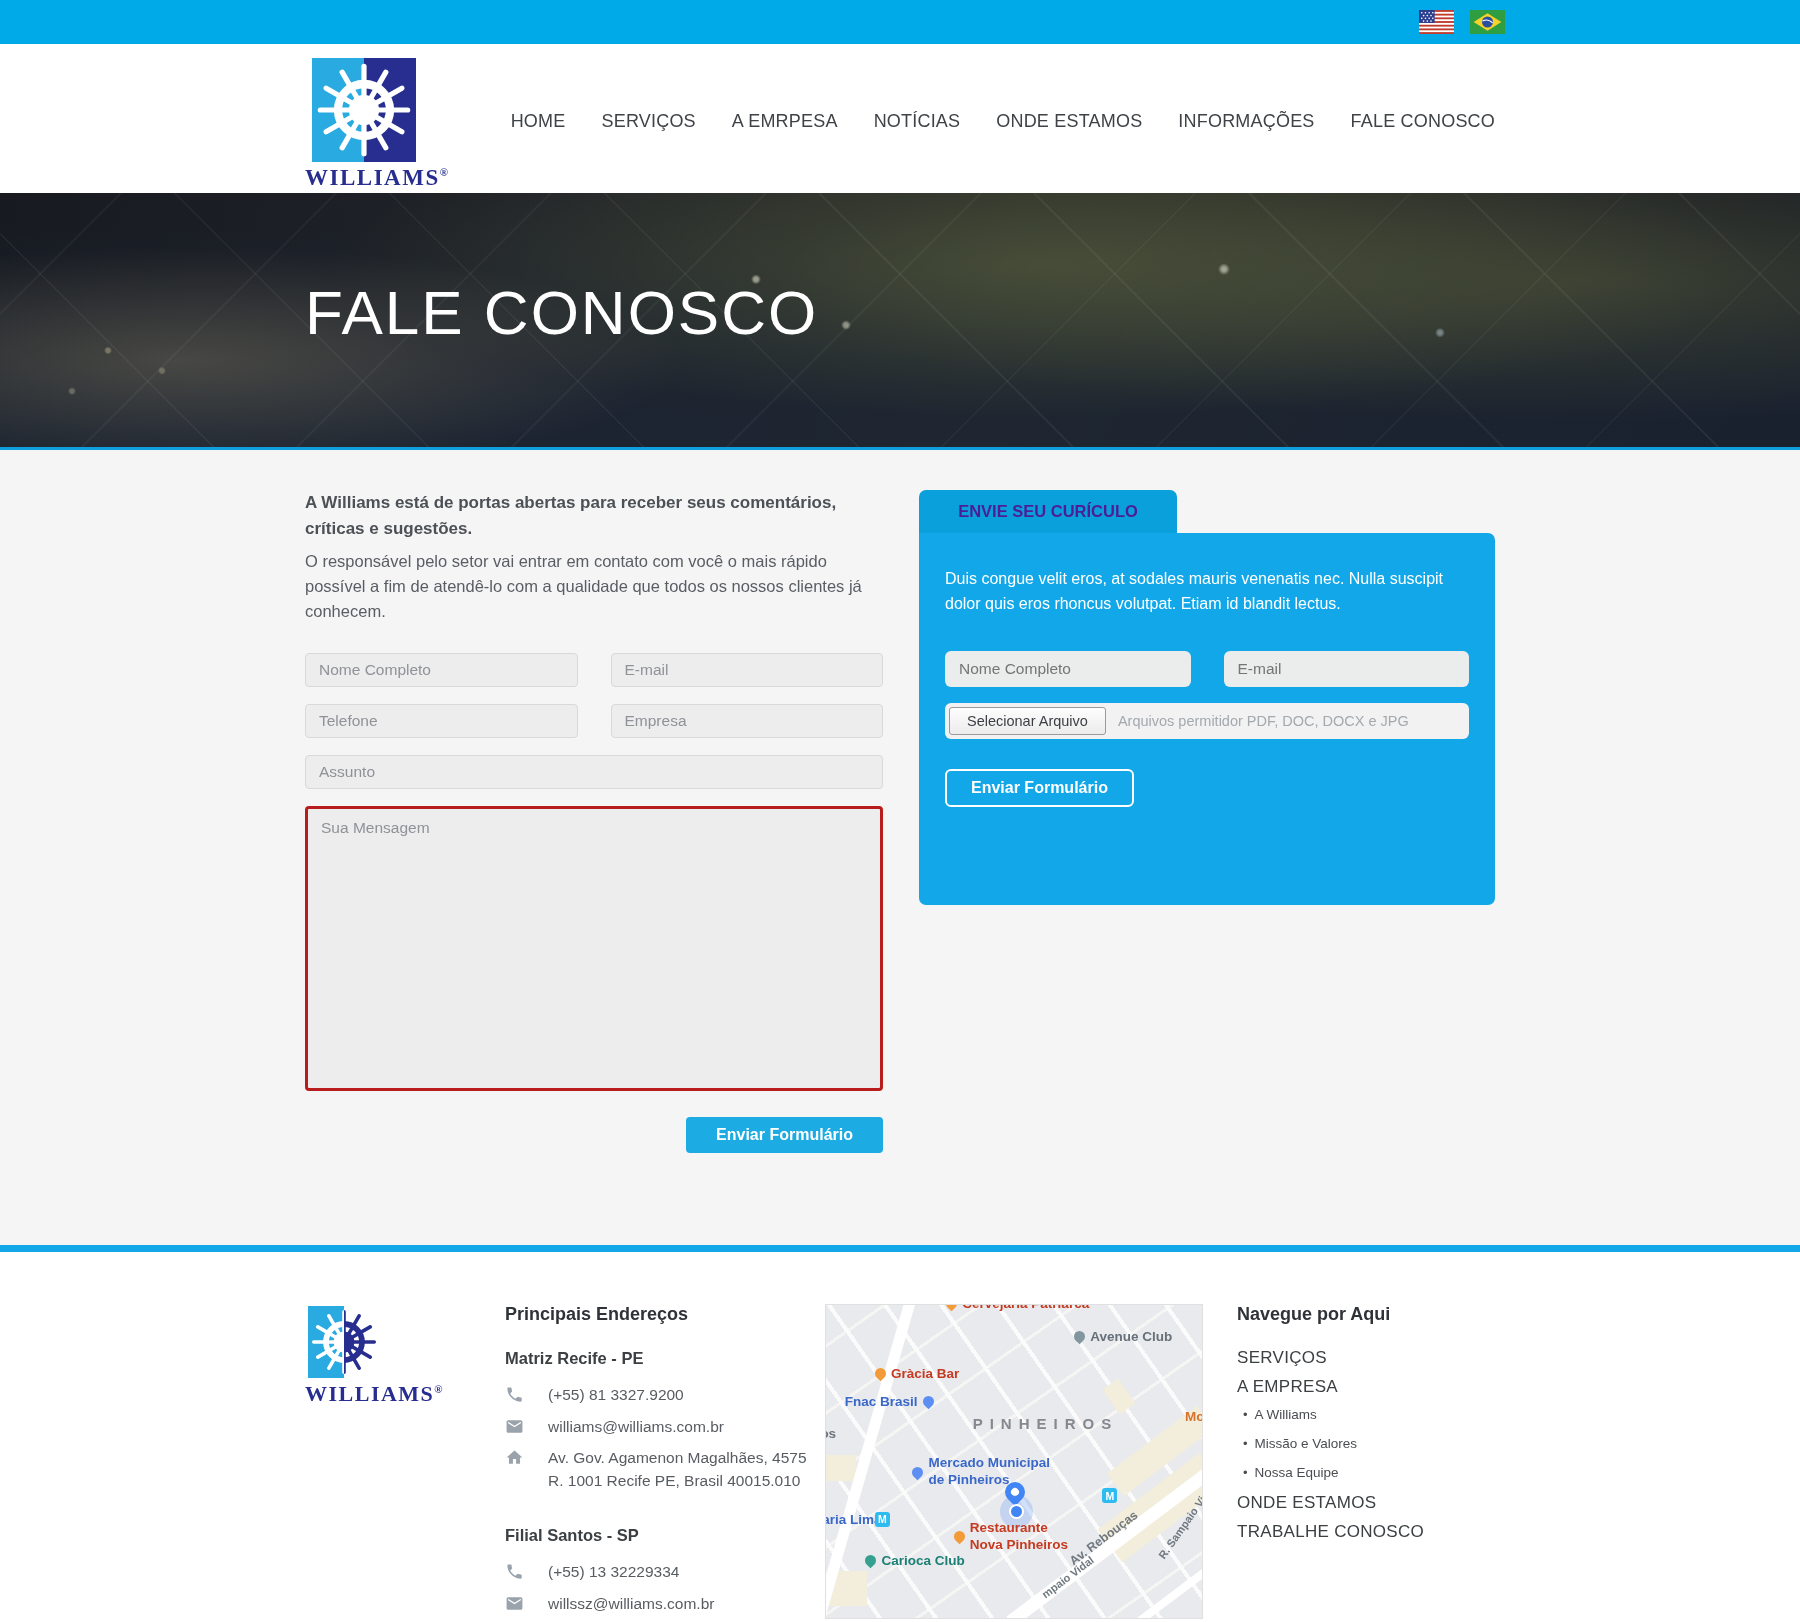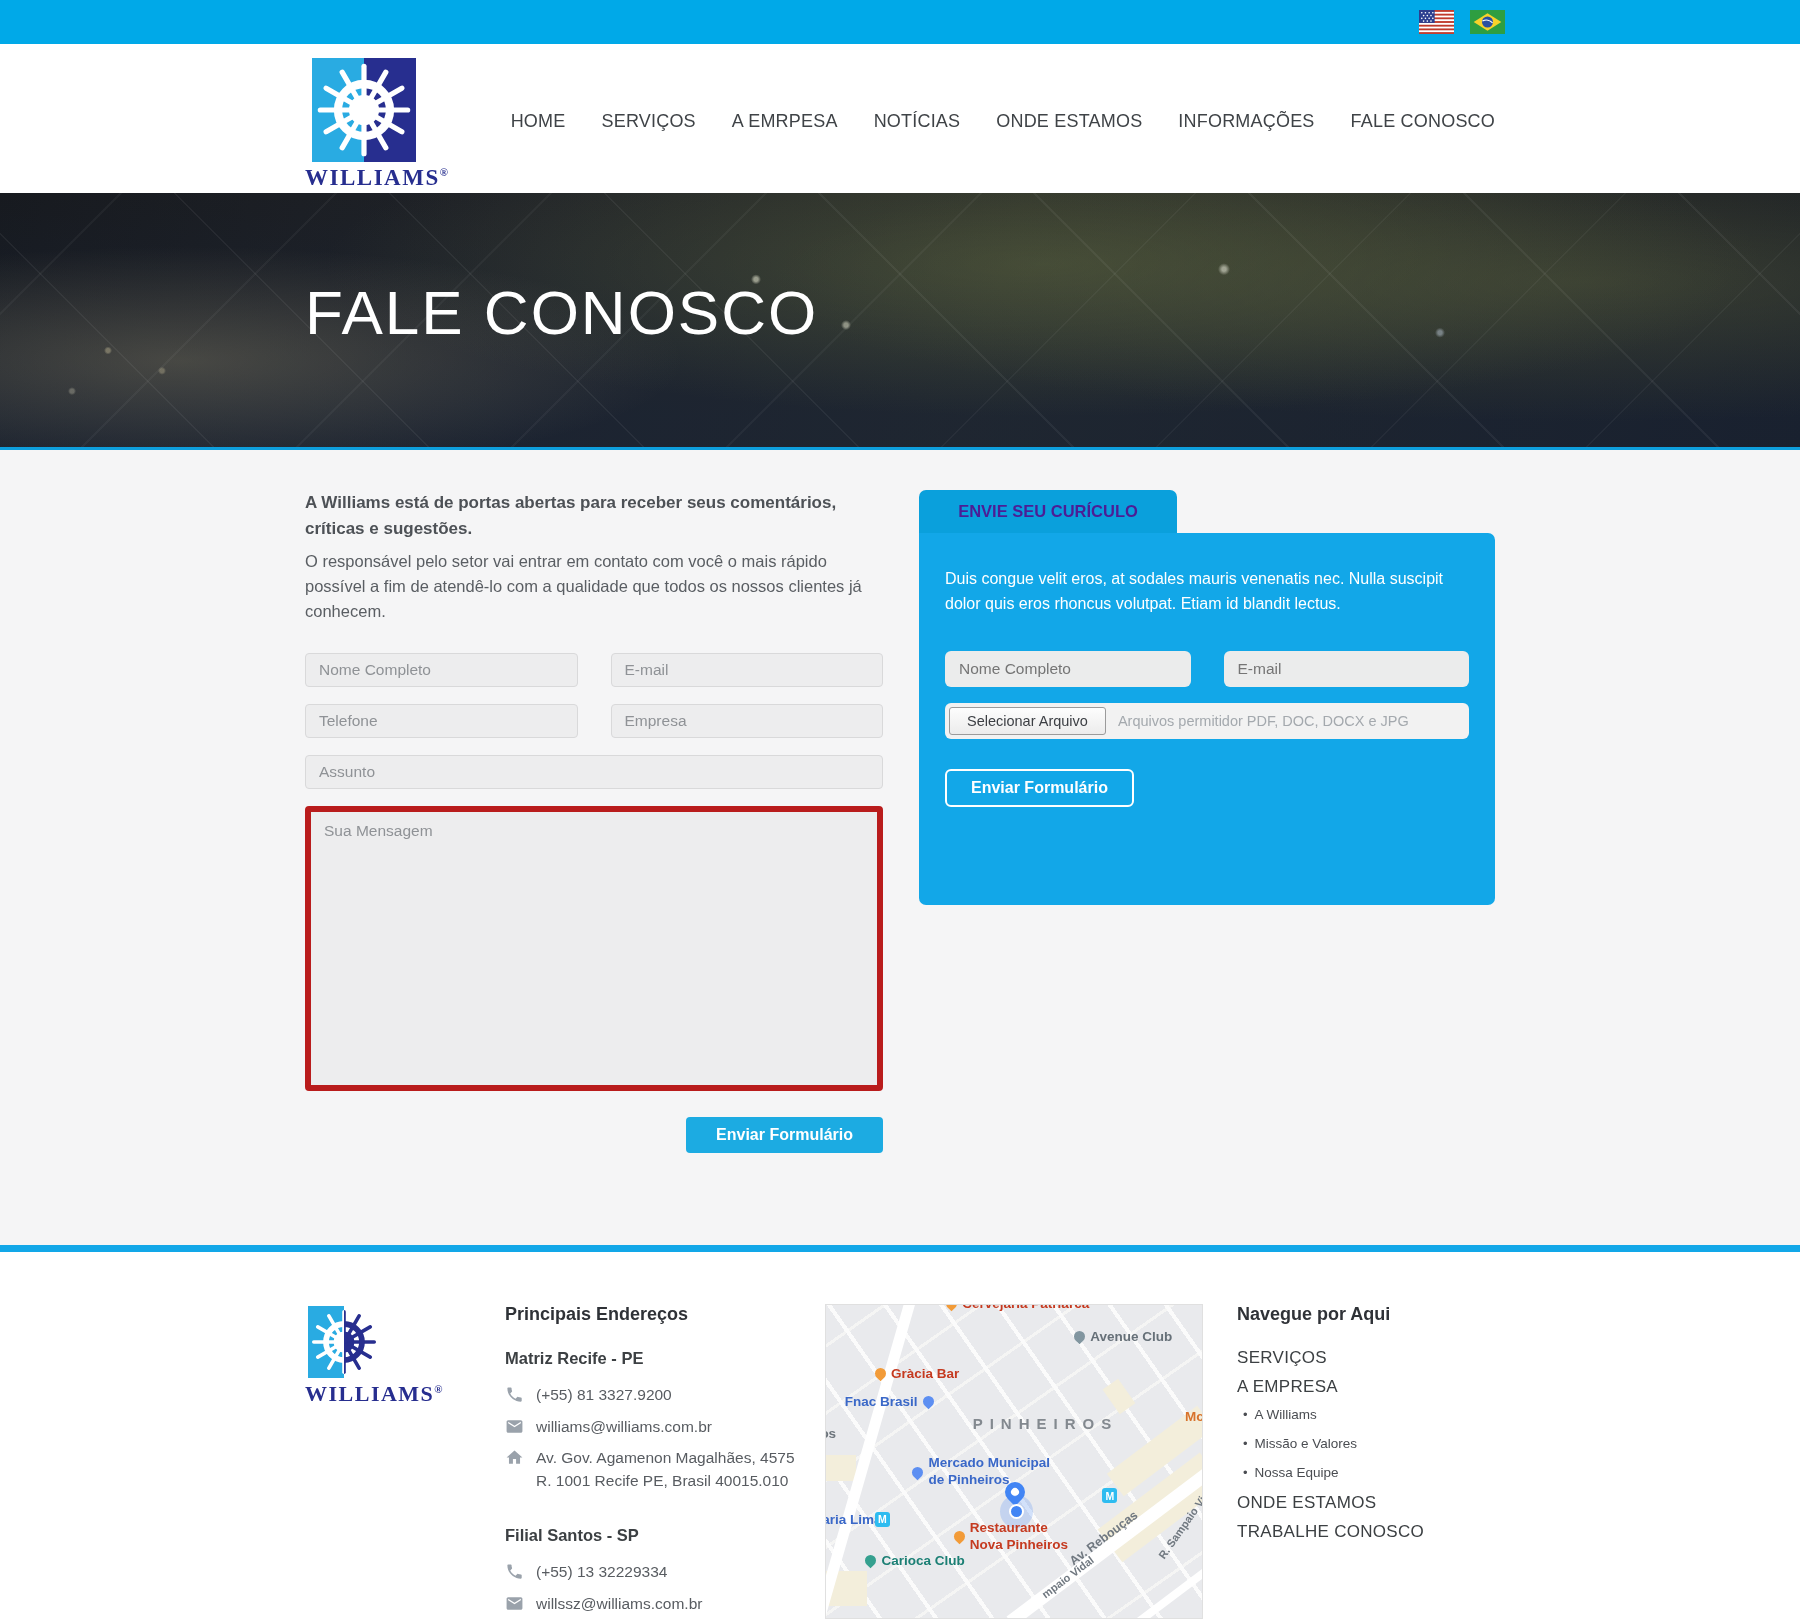--- a/index.html
+++ b/index.html
@@ -76,21 +76,21 @@
   .form-grid { display: grid; grid-template-columns: 1fr 1fr; gap: 17px 33px; }
   .inp {
     height: 34px; width: 100%; border: 1px solid #d9d9da; border-radius: 4px;
     background: #ededee; padding: 0 13px; font-size: 15.5px; color: #4a4d52;
     font-family: "Liberation Sans", sans-serif; outline: none;
   }
   .inp::placeholder, .txt::placeholder { color: #8f9296; opacity: 1; }
   .full { grid-column: 1 / -1; }
   .txt {
     width: 100%; height: 285px; margin-top: 17px; resize: none;
-    border: 6px solid #b91c1c; border-radius: 4px; background: #ededee;
+    border: 3px solid #b91c1c; border-radius: 4px; background: #ededee;
     padding: 10px 13px; font-size: 15.5px; color: #4a4d52;
     font-family: "Liberation Sans", sans-serif; outline: none;
   }
   .form-actions { display: flex; justify-content: flex-end; margin-top: 22px; }
   .btn-primary {
     background: var(--button, #1cabe2); color: #fff; border: none; border-radius: 4px;
     font-size: 16px; font-weight: bold; padding: 9px 30px; cursor: pointer;
     font-family: "Liberation Sans", sans-serif;
   }
 
@@ -134,21 +134,21 @@
   .f-logo-col { width: 200px; padding-top: 2px; }
   .f-logo-col .brand-mark { width: 78px; height: 72px; }
   .f-logo-col .brand-name { font-size: 22px; }
   .f-addr-col { width: 320px; }
   .f-map-col { width: 378px; margin-right: 32px; }
   .f-nav-col { flex: 1; padding-left: 2px; }
 
   .f-heading { font-size: 18px; font-weight: bold; color: #2f3237; margin-bottom: 24px; }
   .loc { margin-bottom: 34px; }
   .loc-title { font-size: 16.5px; font-weight: bold; color: #3c4043; margin-bottom: 16px; }
-  .loc-row { display: flex; gap: 12px; margin-bottom: 9px; font-size: 15.5px; color: #585c61; line-height: 1.45; }
+  .loc-row { display: flex; gap: 24px; margin-bottom: 9px; font-size: 15.5px; color: #585c61; line-height: 1.45; }
   .loc-row .ic { width: 19px; height: 19px; flex: 0 0 19px; margin-top: 1px; }
   .loc-row .ic svg { width: 100%; height: 100%; fill: var(--footer-icon, #9aa2ab); }
 
   
   .map {
     position: relative; width: 378px; height: 315px; overflow: hidden; cursor: pointer;
     border: 1px solid #e0e0e0; background-color: #e9eaed;
     background-image:
       repeating-linear-gradient(55deg, transparent 0 42px, #fbfbfb 42px 46px),
       repeating-linear-gradient(-35deg, transparent 0 52px, #f5f5f4 52px 55px);

